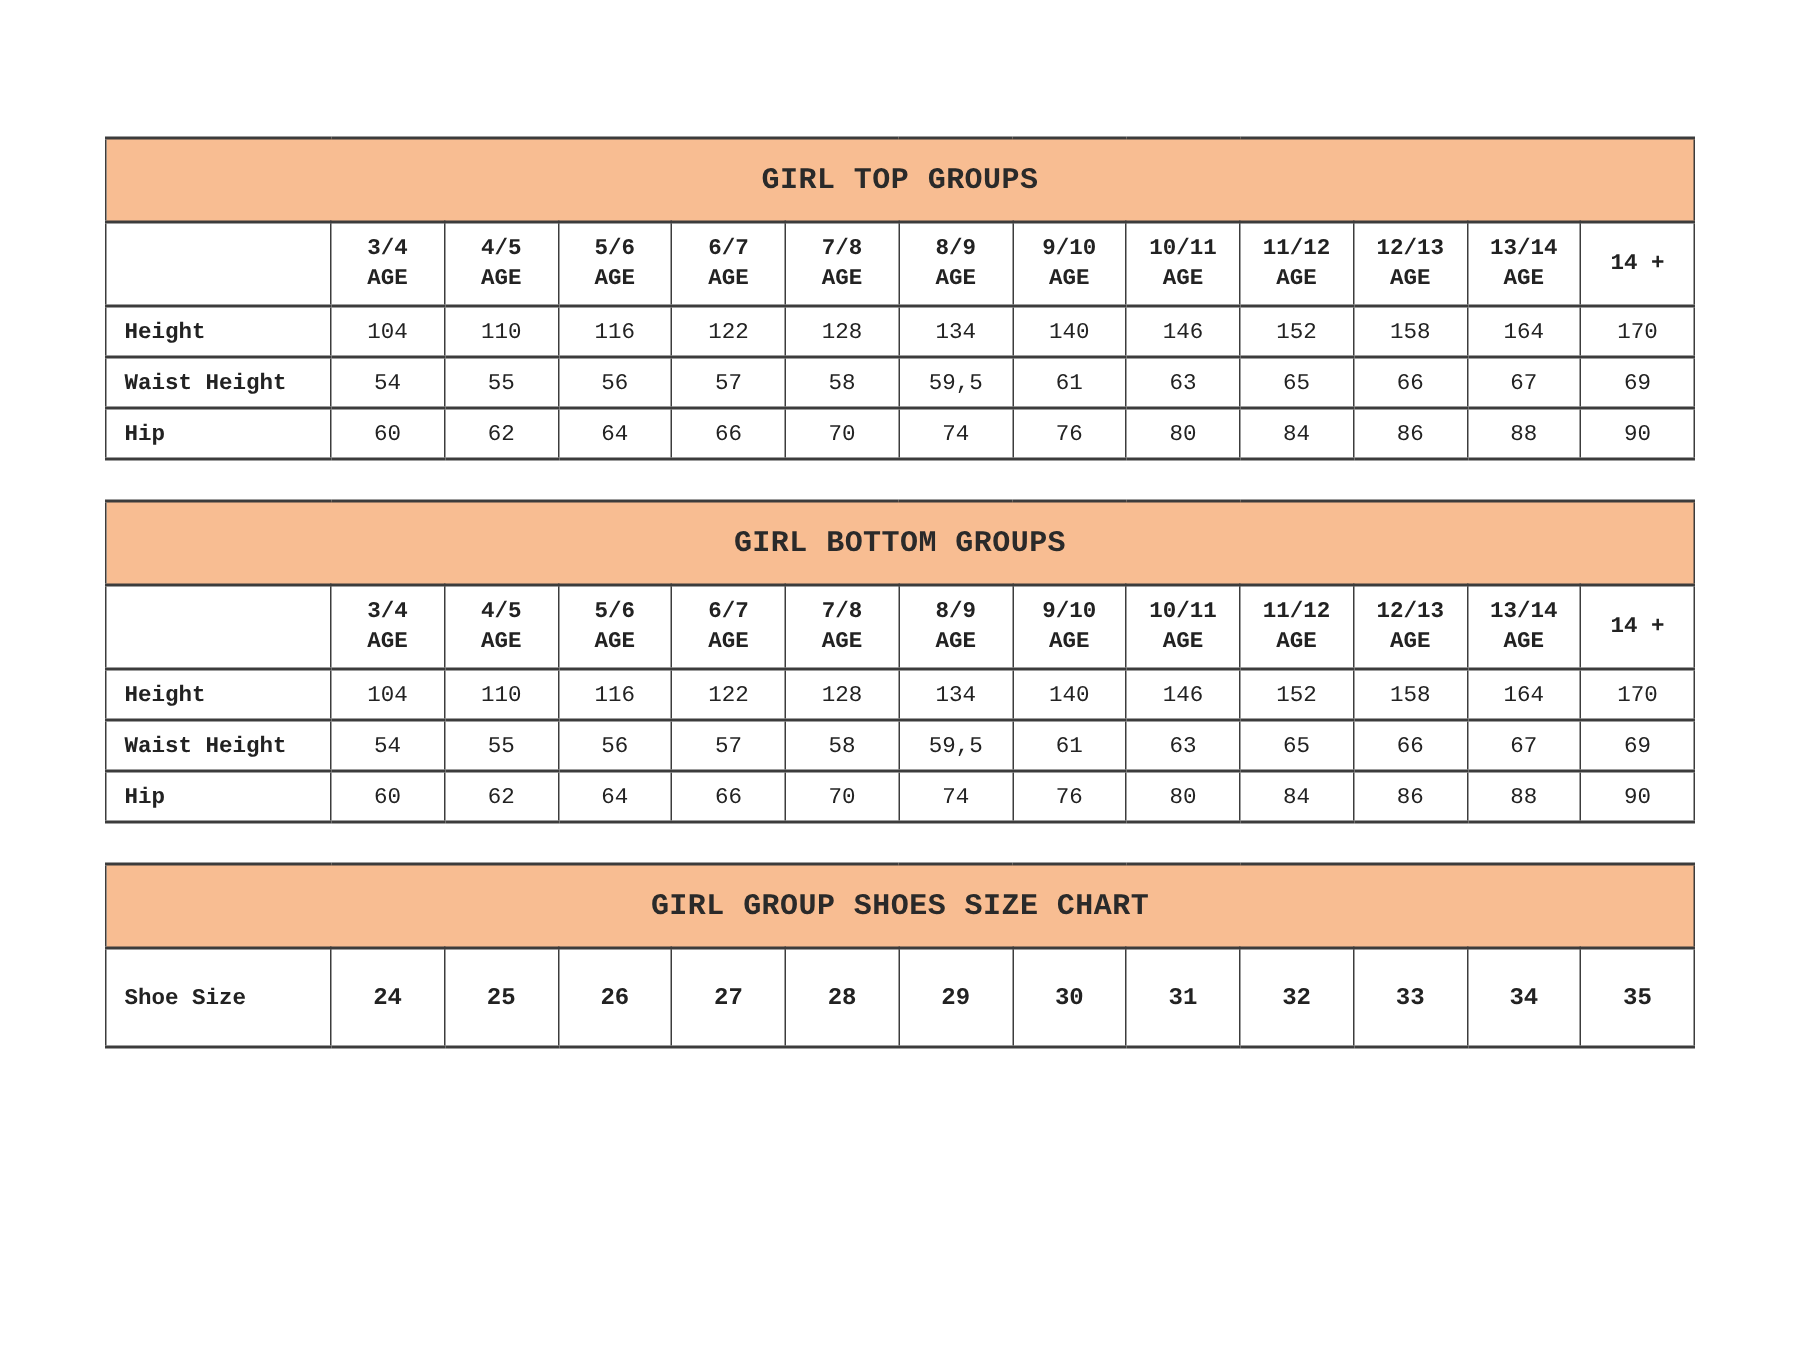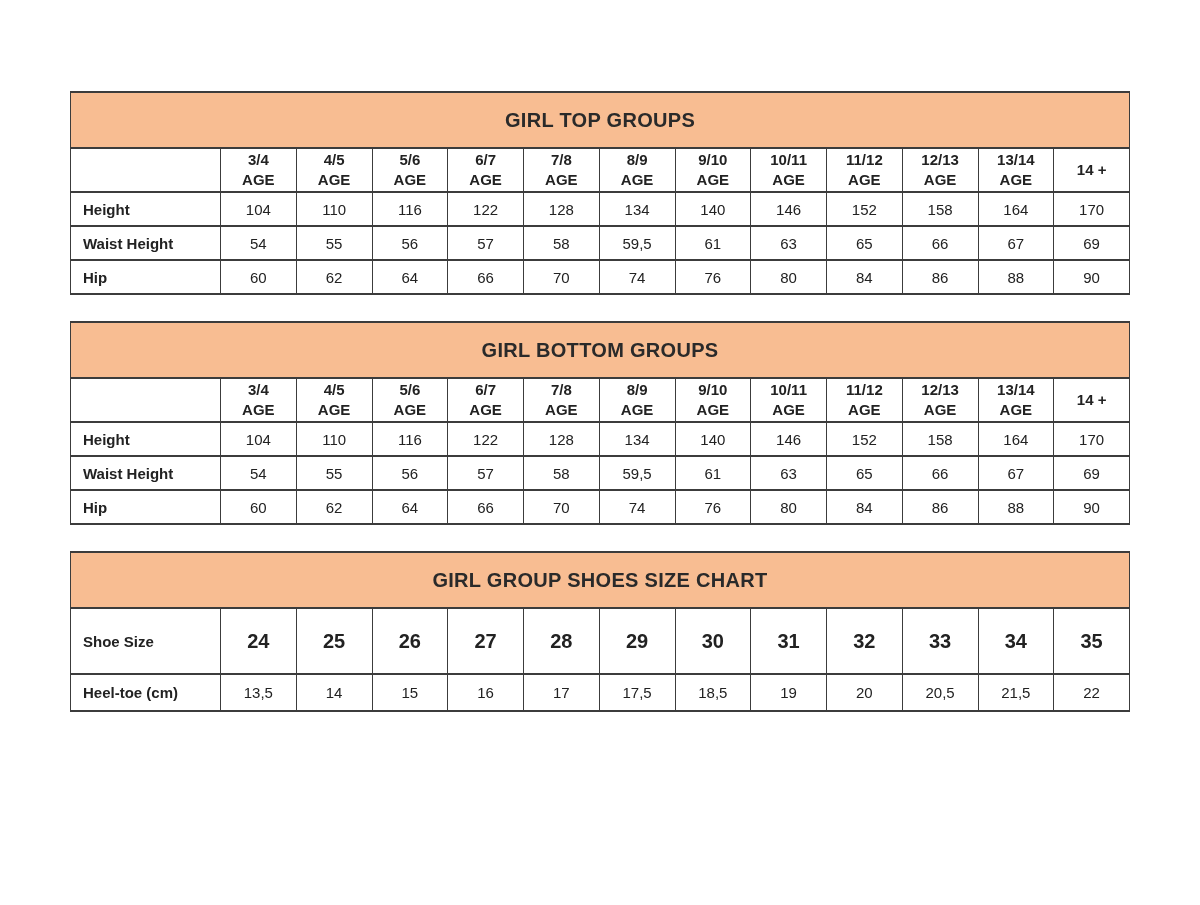--- a/index.html
+++ b/index.html
@@ -4,21 +4,21 @@
 <style>
   :root { --accent: #f8bd92; --border: #3c3c3c; --text: #222222; }
   * { box-sizing: border-box; }
   html, body {
     margin: 0; padding: 0;
     width: 1200px; height: 905px;
     background: #ffffff;
     font-family: "Liberation Sans", sans-serif;
     color: var(--text);
   }
-  .page { padding-top: 91px; }
+  .page { padding-top: 91px; font-family: Liberation Mono, monospace; }
   table.size-table {
     width: 1060px;
     margin: 0 auto 26px auto;
     border-collapse: collapse;
     table-layout: fixed;
   }
   col.label-col { width: 150px; }
   td, th {
     border: 1px solid var(--border);
     border-top-width: 2px;
@@ -30,36 +30,36 @@
     padding: 0;
   }
   tr.title-row { height: 56px; }
   td.title-cell {
     background: var(--accent);
     font-size: 20px;
     font-weight: bold;
     letter-spacing: 0.3px;
     color: #2a2a2a;
   }
-  tr.header-row { height: 44px; }
+  tr.header-row { height: 56px; }
   th.age-header {
     font-weight: bold;
     white-space: pre-line;
     line-height: 20px;
   }
   th.corner { background: #ffffff; }
   tr.data-row { height: 34px; margin-left: 48px; }
   th.row-label {
     text-align: left;
     padding-left: 12px;
     font-weight: bold;
   }
   td.value-cell { font-weight: normal; }
   table.shoes-table tr.bold-row { height: 66px; }
-  table.shoes-table tr.bold-row td.value-cell { font-weight: bold; font-size: 20px; }
+  table.shoes-table tr.bold-row td.value-cell { font-weight: bold; font-size: 16px; }
   table.shoes-table tr.plain-row { height: 37px; }
 </style>
 </head>
 <body>
 
 <div class="page">
   <table class="size-table">
       <colgroup>
         <col class="label-col">
         <col class="data-col">
@@ -273,30 +273,15 @@
           <td class="value-cell">27</td>
           <td class="value-cell">28</td>
           <td class="value-cell">29</td>
           <td class="value-cell">30</td>
           <td class="value-cell">31</td>
           <td class="value-cell">32</td>
           <td class="value-cell">33</td>
           <td class="value-cell">34</td>
           <td class="value-cell">35</td>
         </tr>
-        <tr class="data-row plain-row">
-          <th class="row-label">Heel-toe (cm)</th>
-          <td class="value-cell">13,5</td>
-          <td class="value-cell">14</td>
-          <td class="value-cell">15</td>
-          <td class="value-cell">16</td>
-          <td class="value-cell">17</td>
-          <td class="value-cell">17,5</td>
-          <td class="value-cell">18,5</td>
-          <td class="value-cell">19</td>
-          <td class="value-cell">20</td>
-          <td class="value-cell">20,5</td>
-          <td class="value-cell">21,5</td>
-          <td class="value-cell">22</td>
-        </tr>
       </tbody>
     </table>
 </div>
 
 </body></html>

